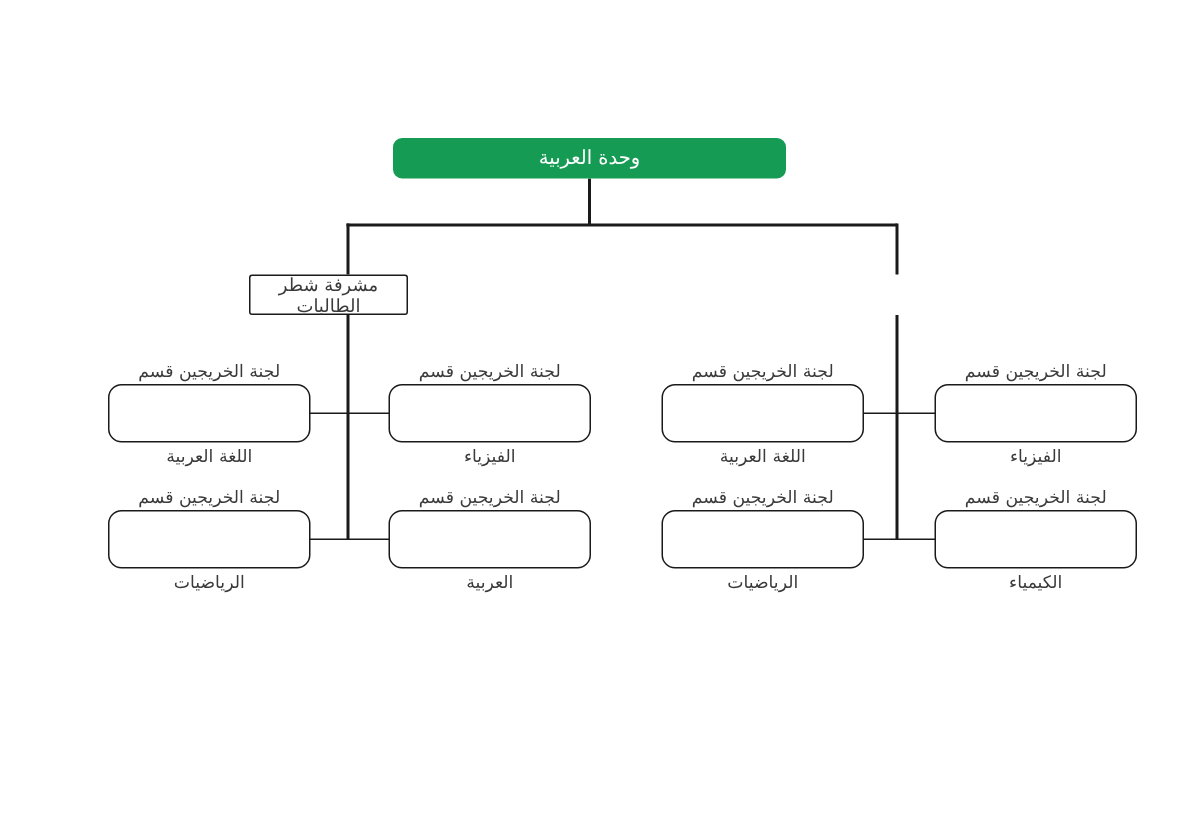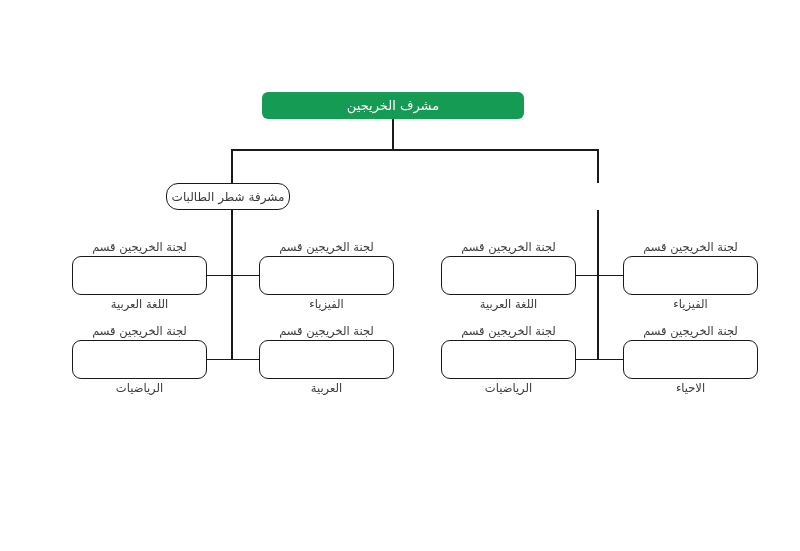--- a/index.html
+++ b/index.html
@@ -12,21 +12,21 @@
     position:absolute;box-sizing:border-box;background:#ffffff;
     border:1.6px solid var(--node-border,#1a1a1a);border-radius:9px;
     display:flex;flex-direction:column;align-items:center;justify-content:center;
     text-align:center;color:var(--node-text,#3a3a3a);direction:rtl;
   }
   .root-node{
     background:var(--root-bg,#169b55);border:none;border-radius:6px;
     color:var(--root-text,#ffffff);font-size:13px;
     left:262px;top:92px;width:262px;height:27px;
   }
-  .sup-node{font-size:12px;height:27px;width:124px;top:183px;border-radius:12px;}
+  .sup-node{font-size:12px;height:27px;width:106px;top:183px;border-radius:2px;}
   .sup-left{left:166px;}
   .sup-right{left:531px;}
   .leaf{font-size:11.5px;line-height:15px;width:135px;height:39px;gap:42px;}
   .col-a{left:72px;}  .col-b{left:259px;}
   .col-c{left:441px;} .col-d{left:623px;}
   .row-1{top:256px;}  .row-2{top:340px;}
 
   
   .v-root{left:392px;top:119px;width:1.5px;height:31px;}
   .h-main{left:231px;top:149px;width:367px;height:1.5px;}
@@ -49,21 +49,21 @@
   <div class="line v-drop-l"></div>
   <div class="line v-drop-r"></div>
   <div class="line v-spine-l"></div>
   <div class="line v-spine-r"></div>
   <div class="line h-l1"></div>
   <div class="line h-l2"></div>
   <div class="line h-r1"></div>
   <div class="line h-r2"></div>
 
   <div class="node root-node">
-    <span>مشرف الخريجين</span>
+    <span>وحدة العربية</span>
   </div>
 
   <div class="node sup-node sup-left">
     <span>مشرفة شطر الطالبات</span>
   </div>
 
   <div class="node leaf col-a row-1">
     <span>لجنة الخريجين قسم</span>
     <span>اللغة العربية</span>
   </div>
@@ -87,16 +87,16 @@
   <div class="node leaf col-d row-1">
     <span>لجنة الخريجين  قسم</span>
     <span>الفيزياء</span>
   </div>
   <div class="node leaf col-c row-2">
     <span>لجنة الخريجين قسم</span>
     <span>الرياضيات</span>
   </div>
   <div class="node leaf col-d row-2">
     <span>لجنة الخريجين قسم</span>
-    <span>الاحياء</span>
+    <span>الكيمياء</span>
   </div>
 
 </div>
 
 </body></html>

